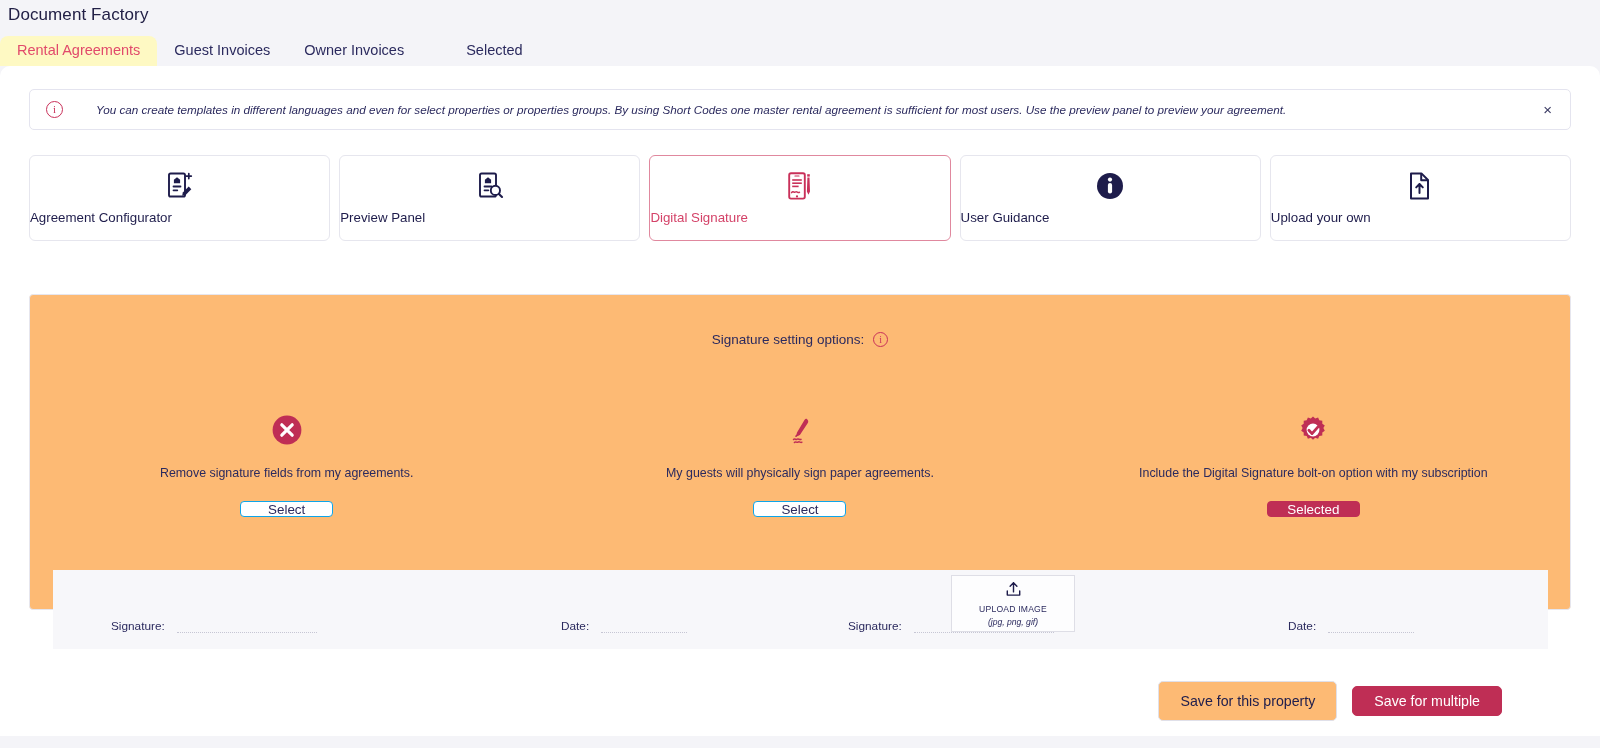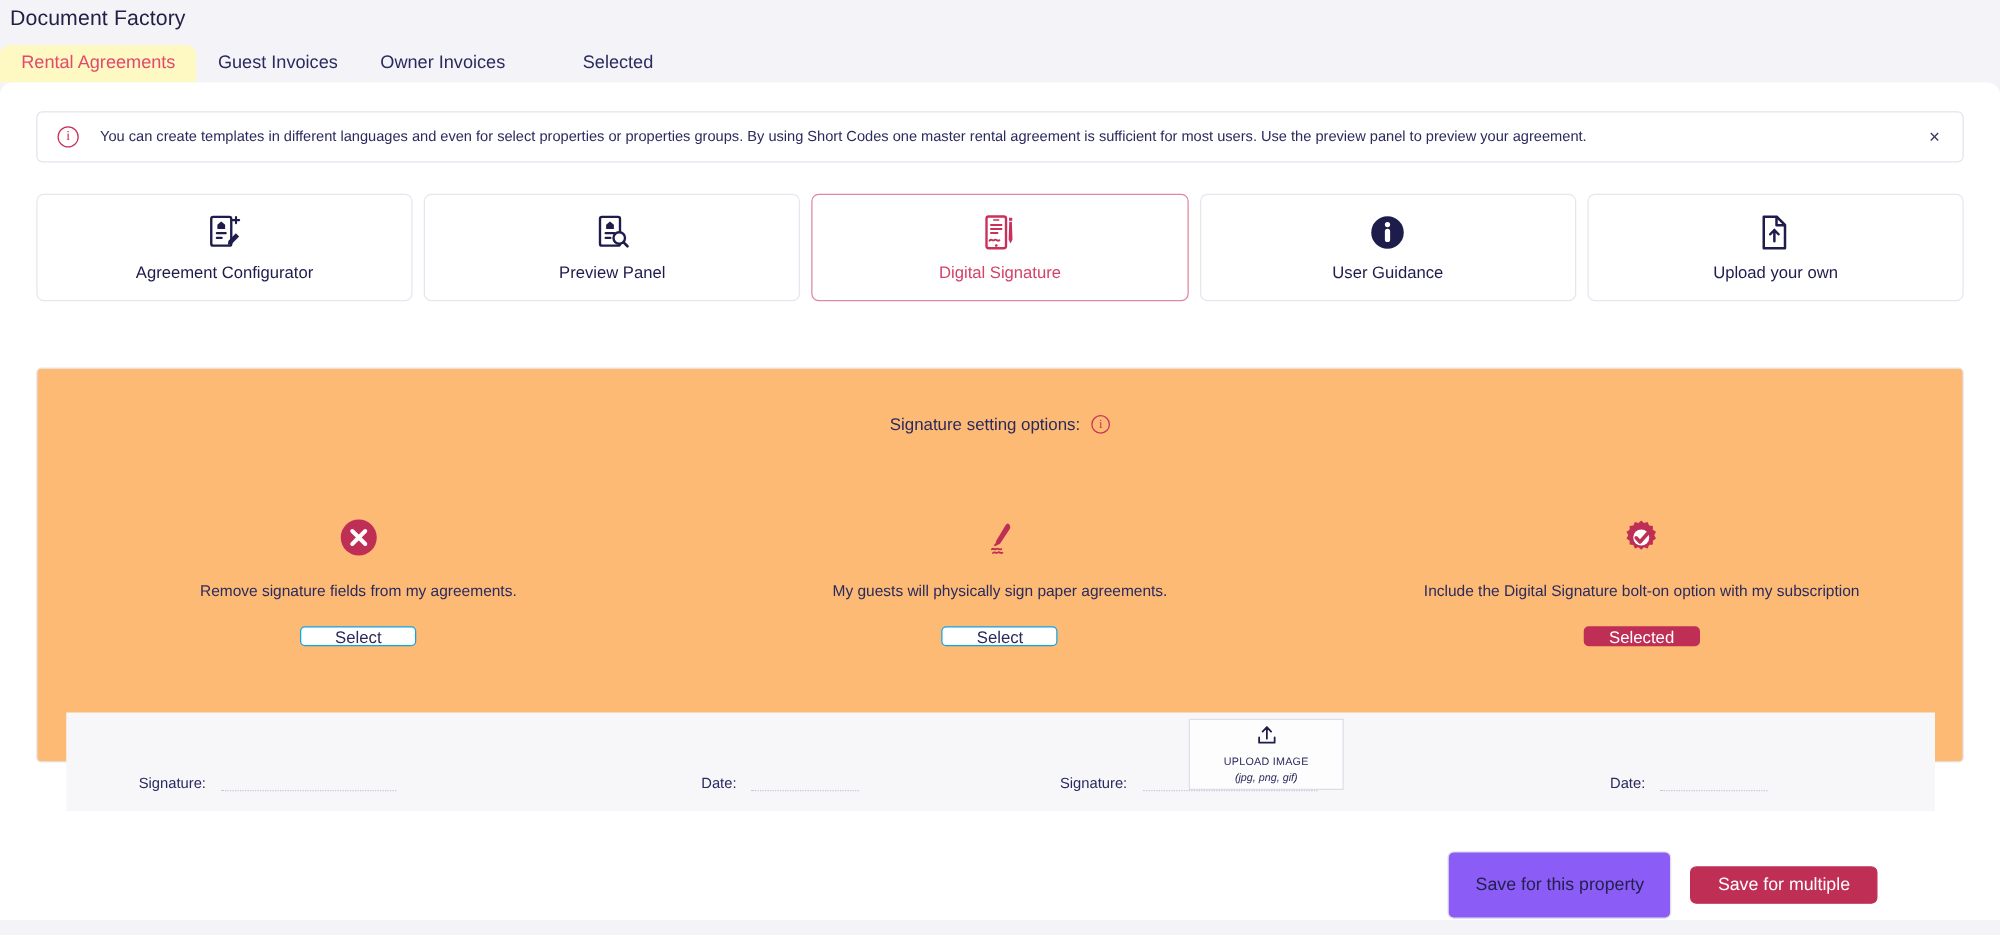--- a/index.html
+++ b/index.html
@@ -82,25 +82,26 @@
     flex: 0 0 17px;
     border: 1.3px solid #c9315a;
     border-radius: 50%;
     color: #c9315a;
     font-size: 11px;
     font-family: "Liberation Serif", serif;
     display: flex; align-items: center; justify-content: center;
     line-height: 1;
   }
   .banner-text {
-    margin-left: 17px;
+    margin-left: 33px;
     font-size: 11.7px;
     color: #2b2a5e;
     flex: 1;
     white-space: nowrap;
+    font-style: italic;
   }
   .banner-close {
     font-size: 15px;
     color: #3a3a63;
     cursor: pointer;
     line-height: 1;
     padding: 2px 4px;
   }
 
   
@@ -113,21 +114,20 @@
     gap: 9px;
   }
   .card {
     width: 304px;
     height: 86px;
     border: 1px solid #e6e6ee;
     border-radius: 6px;
     background: #fff;
     display: flex;
     flex-direction: column;
-    align-items: center;
     justify-content: center;
     cursor: pointer;
     gap: 9px;
   }
   .card.selected { border: 1px solid #e0889e; }
   .card-label { font-size: 13.3px; color: #1e1c4b; }
   .card.selected .card-label { color: #d44268; }
   .card-icon { height: 30px; display:flex; align-items:center; justify-content:center;}
 
   
@@ -274,25 +274,25 @@
   
   .footer {
     position: absolute;
     right: 98px;
     top: 615px;
     display: flex;
     gap: 15px;
     align-items: center;
   }
   .btn-secondary {
-    height: 54px;
+    height: 40px;
     padding: 0 21px;
     border: 1px solid #e0e0e9;
     border-radius: 5px;
-    background: #8b5cf6;
+    background: #fdba74;
     color: #22204d;
     font-size: 14.2px;
     font-family: "Liberation Sans", sans-serif;
     cursor: pointer;
   }
   .btn-primary {
     height: 30px;
     padding: 0 21px;
     border: 1px solid #bf2e55;
     border-radius: 5px;

